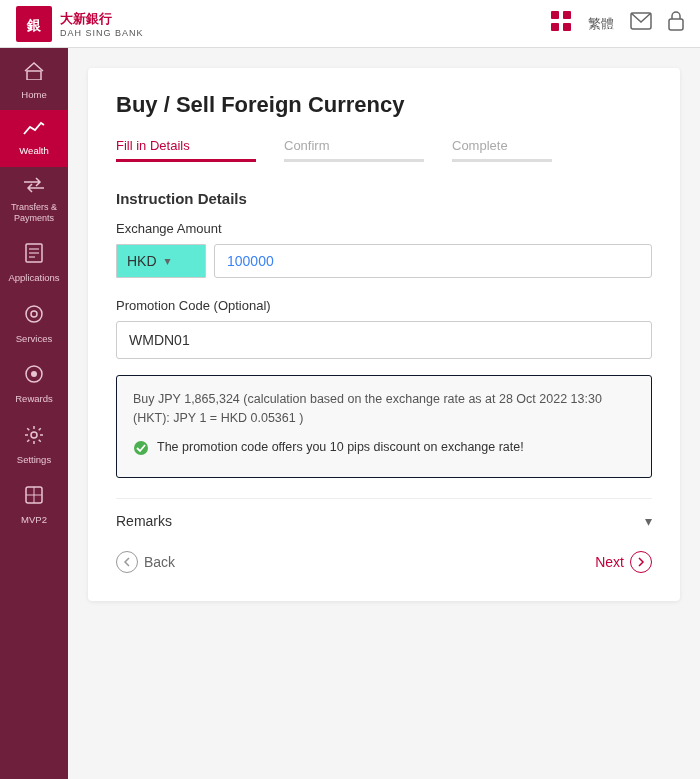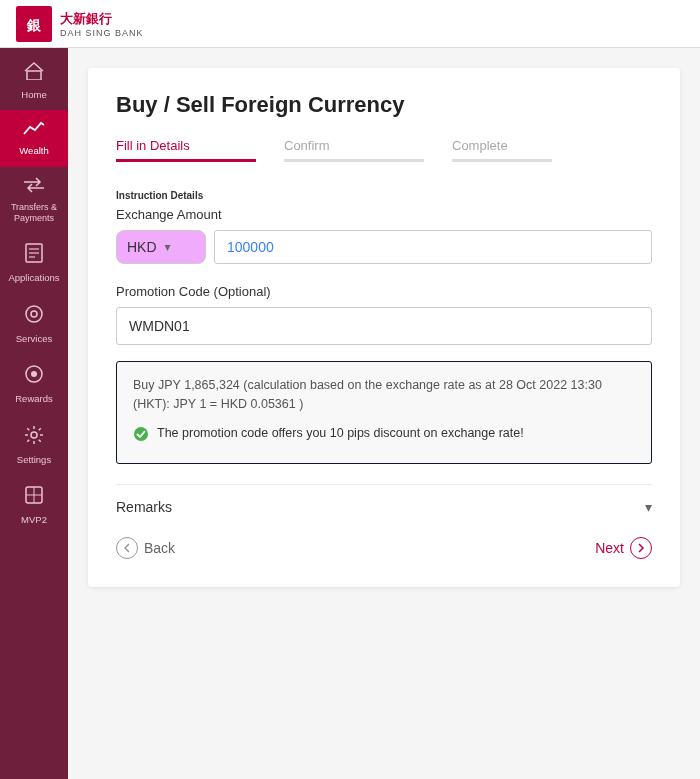--- a/index.html
+++ b/index.html
@@ -121,47 +121,47 @@
     .step-line {
       height: 3px;
       width: 140px;
     }
     .step-line.active { background: #c0003c; }
     .step-line.inactive { background: #ddd; }
     .step-gap { width: 20px; }
 
     
     .section-title {
-      font-size: 10px;
+      font-size: 15px;
       font-weight: bold;
       color: #333;
-      margin-bottom: 6px;
+      margin-bottom: 14px;
     }
 
     
     .form-label {
       font-size: 13px;
       color: #333;
       margin-bottom: 8px;
       font-weight: 500;
     }
     .exchange-row {
       display: flex;
       gap: 8px;
       margin-bottom: 20px;
     }
     .currency-select {
       display: flex;
       align-items: center;
       border: 1px solid #ccc;
-      border-radius: 8px;
+      border-radius: 1px;
       padding: 8px 10px;
       gap: 8px;
       cursor: pointer;
-      background: #f0abfc;
+      background: #5eead4;
       min-width: 90px;
       font-size: 14px;
       color: #333;
     }
     .currency-select .chevron { color: #666; font-size: 12px; }
     .amount-input {
       flex: 1;
       border: 1px solid #ccc;
       border-radius: 3px;
       padding: 8px 12px;
@@ -261,20 +261,43 @@
 
 <div class="header">
   <div class="header-logo">
     <svg class="logo-icon" viewBox="0 0 36 36" xmlns="http://www.w3.org/2000/svg">
       <rect width="36" height="36" fill="#c0003c" rx="2"></rect>
       <text x="18" y="24" text-anchor="middle" fill="white" font-size="14" font-weight="bold" font-family="Arial">銀</text>
     </svg>
     <div>
       <div style="font-size:13px;font-weight:bold;color:#c0003c;">大新銀行</div>
       <div style="font-size:9px;color:#555;letter-spacing:1px;">DAH SING BANK</div>
+    </div>
+  </div>
+  <div class="header-right">
+    <div class="header-icon" style="font-size:22px; color:#c0003c;">
+      <svg width="22" height="22" viewBox="0 0 22 22">
+          <rect x="1" y="1" width="8" height="8" rx="1" fill="#c0003c"></rect>
+          <rect x="13" y="1" width="8" height="8" rx="1" fill="#c0003c"></rect>
+          <rect x="1" y="13" width="8" height="8" rx="1" fill="#c0003c"></rect>
+          <rect x="13" y="13" width="8" height="8" rx="1" fill="#c0003c"></rect>
+        </svg>
+    </div>
+    <button class="lang-btn">繁體</button>
+    <div class="header-icon">
+      <svg width="22" height="18" viewBox="0 0 22 18">
+          <rect x="1" y="1" width="20" height="16" rx="2" fill="none" stroke="#666" stroke-width="1.5"></rect>
+          <polyline points="1,1 11,10 21,1" fill="none" stroke="#666" stroke-width="1.5"></polyline>
+        </svg>
+    </div>
+    <div class="header-icon">
+      <svg width="16" height="20" viewBox="0 0 16 20">
+          <rect x="1" y="8" width="14" height="11" rx="2" fill="none" stroke="#666" stroke-width="1.5"></rect>
+          <path d="M4 8V5a4 4 0 018 0v3" fill="none" stroke="#666" stroke-width="1.5"></path>
+        </svg>
     </div>
   </div>
 </div>
 
 <div class="main-layout">
 
   <div class="sidebar">
     <div class="sidebar-item">
       <span class="s-icon">
         <svg width="20" height="18" viewBox="0 0 20 18">

